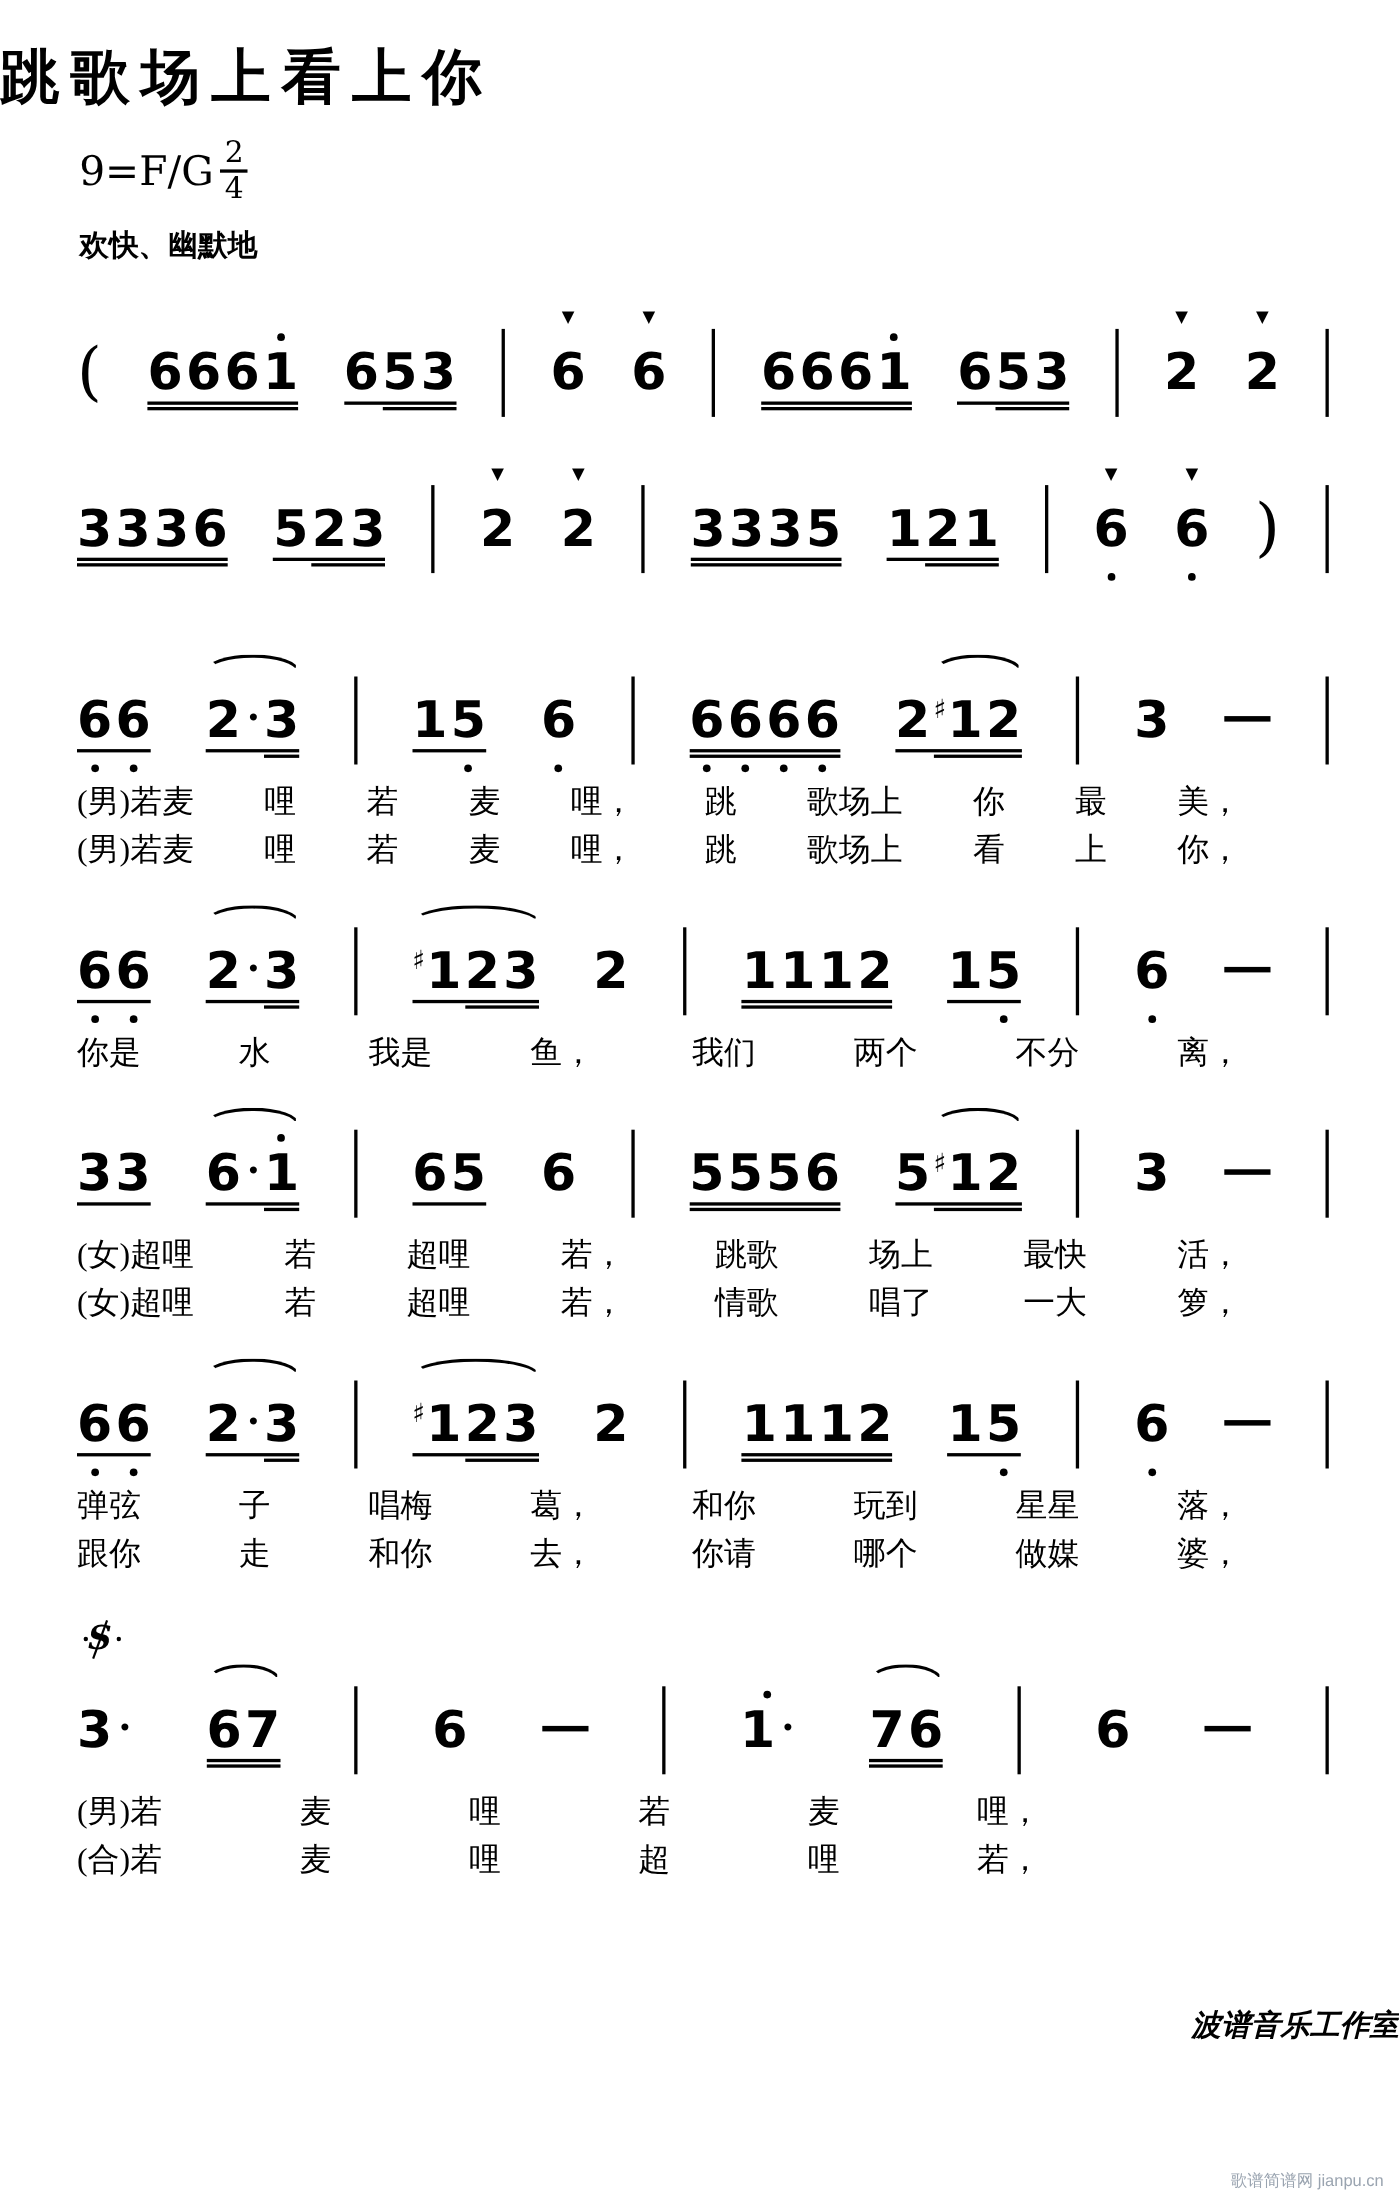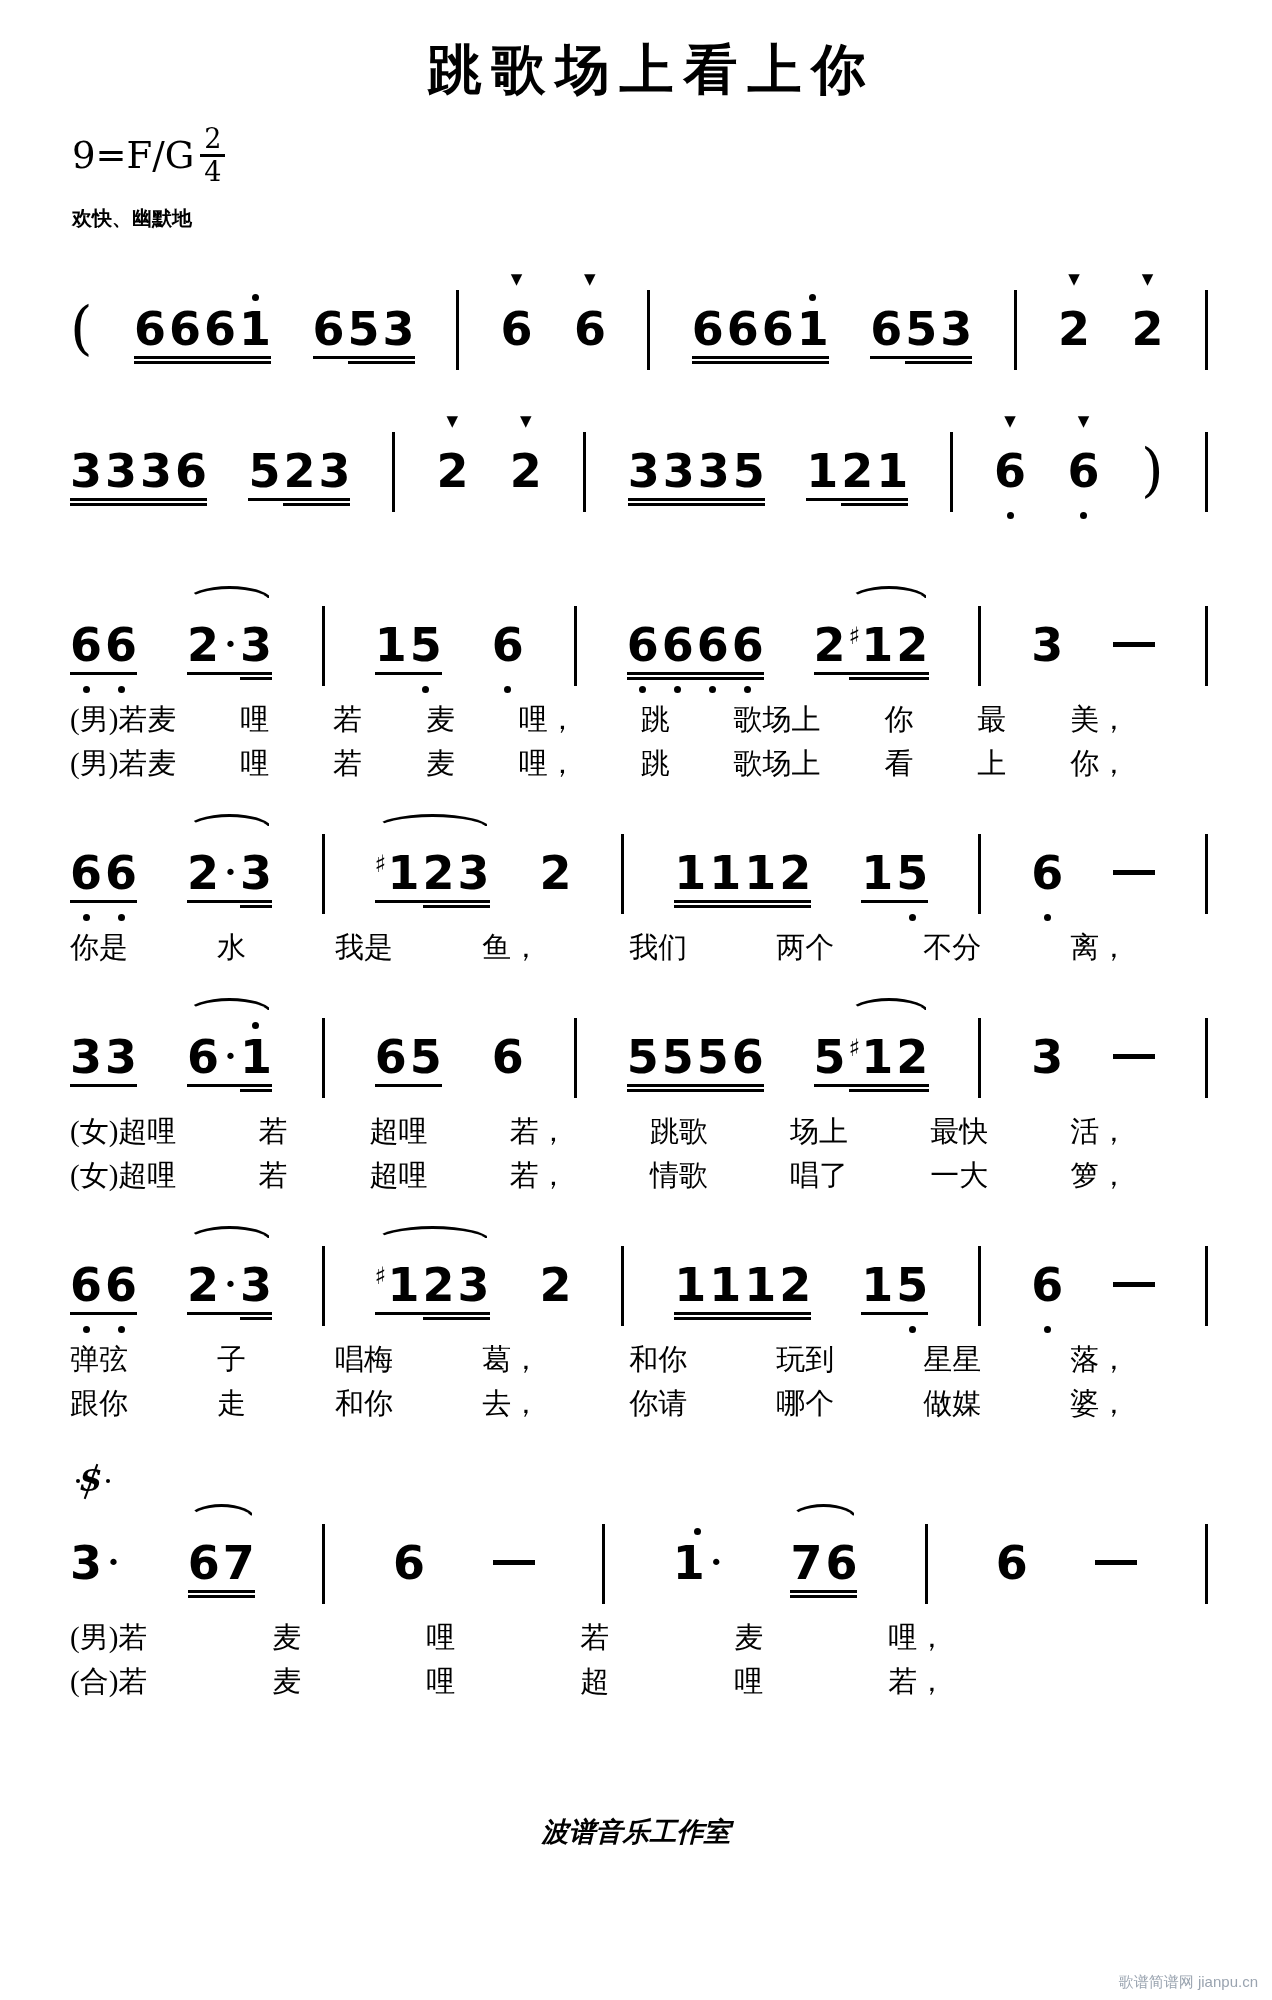--- a/index.html
+++ b/index.html
@@ -1,27 +1,27 @@
 <!DOCTYPE html>
 <html><head>
 <meta charset="utf-8">
 <style>
   html,body{margin:0;padding:0;background:#e8e8e8;}
   .page{position:relative;width:1272px;height:2000px;background:#ffffff;margin:0 auto;
         font-family:"DejaVu Sans",sans-serif;color:#000;overflow:hidden;box-sizing:border-box;}
   
   .title{font-family:"Liberation Serif",serif;font-weight:bold;font-size:54px;
-         letter-spacing:10px;text-align:center;margin:34px 0 0 0;padding-left:31px;}
+         letter-spacing:10px;text-align:left;margin:34px 0 0 0;}
   .hrow{display:flex;justify-content:space-between;align-items:flex-end;margin:18px 72px 0 72px;}
   .keysig{font-family:"DejaVu Serif",serif;font-size:37px;display:flex;align-items:center;}
   .frac{display:inline-flex;flex-direction:column;align-items:center;font-size:27px;
         line-height:1.05;margin-left:6px;font-family:"DejaVu Serif",serif;}
   .frac .num{border-bottom:3px solid #000;padding:0 4px 1px 4px;}
   .frac .den{padding-top:1px;}
-  .tempo{font-size:20px;font-weight:bold;margin-top:18px;font-family:Liberation Sans, sans-serif;}
+  .tempo{font-size:27px;font-weight:bold;margin-top:18px;font-family:Liberation Sans, sans-serif;}
   .credits{text-align:right;font-size:31px;font-weight:bold;
            font-family:"Liberation Serif",serif;line-height:1.7;}
   
   #score{margin:36px 64px 0 70px;}
   .line{position:relative;margin-bottom:28px;}
   .line:nth-child(1){margin-bottom:30px;}
   .line:nth-child(2){margin-bottom:62px;}
   .line:nth-child(6){margin-bottom:40px;}
   .line.hasseg{padding-top:38px;}
   .notation{display:flex;justify-content:space-between;align-items:flex-start;height:112px;}
@@ -51,21 +51,21 @@
   
   .segno{position:absolute;left:10px;top:0;width:24px;height:36px;}
   .sgs{font-family:"DejaVu Serif",serif;font-style:italic;font-weight:bold;
        font-size:30px;line-height:34px;}
   .sgsl{position:absolute;left:10px;top:-1px;width:2px;height:37px;background:#000;
         transform:rotate(20deg);}
   .sgd{position:absolute;width:4px;height:4px;border-radius:50%;background:#000;}
   .sgd1{left:-4px;top:15px;}
   .sgd2{right:-6px;top:15px;}
   
-  .footer{margin-top:112px;text-align:center;font-family:"Liberation Serif",serif;}
+  .footer{margin-top:112px;text-align:right;font-family:"Liberation Serif",serif;}
   .studio{font-size:27px;font-style:italic;font-weight:bold;}
   .pagenum{font-size:25px;font-style:italic;font-weight:bold;margin-top:16px;}
   .watermark{position:absolute;right:14px;bottom:8px;font-size:15px;color:#9aa4b0;
              font-family:"Liberation Sans",sans-serif;}
 </style>
 </head>
 <body>
 
 <div class="page">
   <h1 class="title">跳歌场上看上你</h1>

